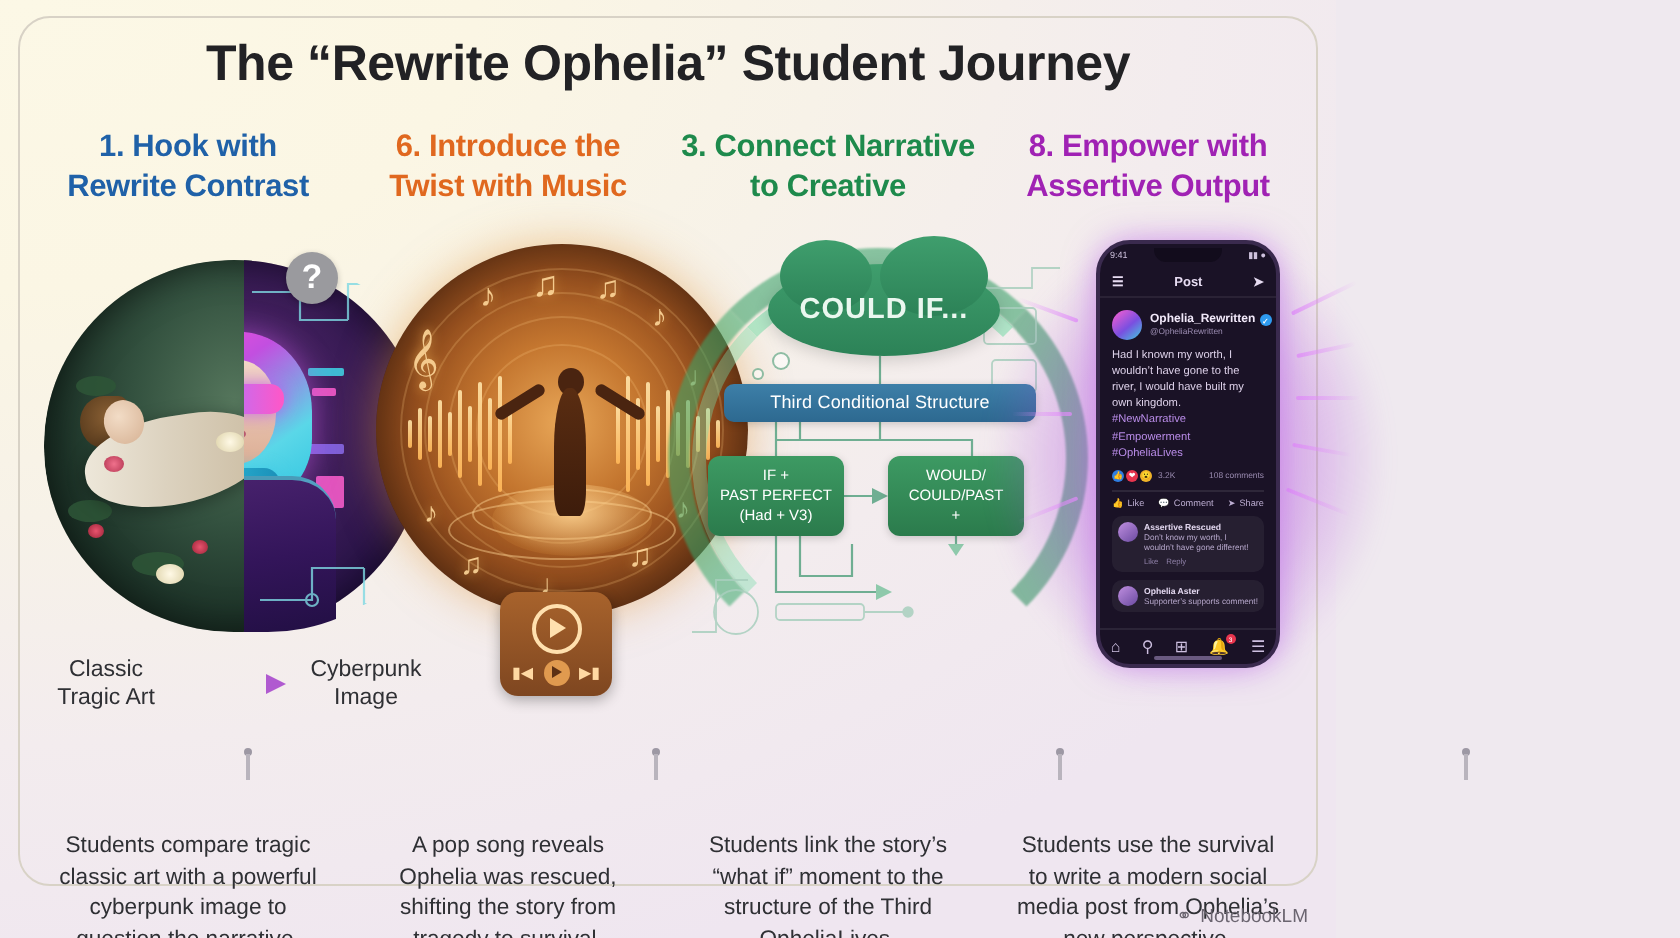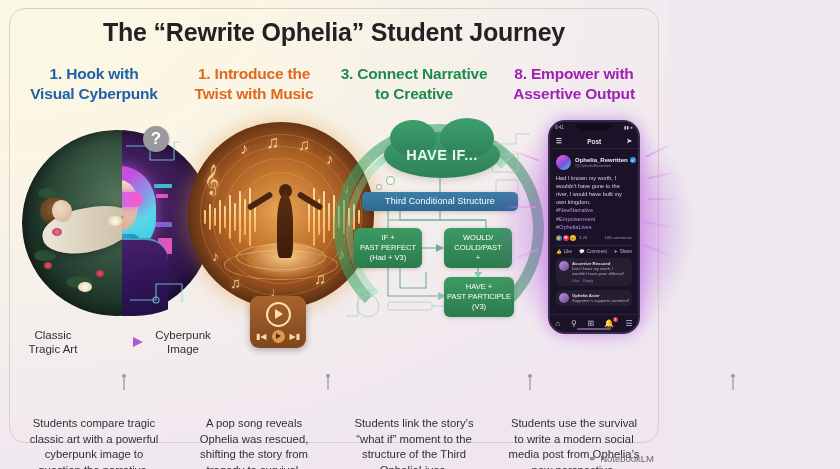--- a/index.html
+++ b/index.html
@@ -367,24 +367,24 @@
 <body>
 
 <div id="canvas">
   <div class="card-frame"></div>
 
   <div class="title">The “Rewrite Ophelia” Student Journey</div>
 
   <div class="headings">
     <div class="heading h1">
       <div>1. Hook with</div>
-      <div>Visual Cyberpunk</div>
+      <div>Rewrite Contrast</div>
     </div>
     <div class="heading h2">
-      <div>1. Introduce the</div>
+      <div>6. Introduce the</div>
       <div>Twist with Music</div>
     </div>
     <div class="heading h3">
       <div>3. Connect Narrative</div>
       <div>to Creative</div>
     </div>
     <div class="heading h4">
       <div>8. Empower with</div>
       <div>Assertive Output</div>
     </div>
@@ -562,35 +562,32 @@
             <rect x="48" y="182" width="44" height="8" rx="2"></rect>
             <path d="M92 186 H112"></path>
               <circle cx="114" cy="186" r="2.4" fill="#a9cfbe"></circle>
             <path d="M150 24 H176 V14 H190"></path>
             <rect x="152" y="34" width="26" height="18" rx="2"></rect>
             <rect x="156" y="60" width="22" height="16" rx="2"></rect>
           </g>
         </svg>
 
         <div class="cloud">
-          <span>HAVE IF...</span>
+          <span>COULD IF...</span>
         </div>
         <div class="bub" style="left:46px;top:56px;width:9px;height:9px;"></div>
         <div class="bub" style="left:36px;top:64px;width:6px;height:6px;"></div>
 
         <div class="node node-head">Third Conditional Structure</div>
         <div class="node node-if">IF +
 PAST PERFECT
 (Had + V3)</div>
         <div class="node node-would">WOULD/
 COULD/PAST
 +</div>
-        <div class="node node-have">HAVE +
-PAST PARTICIPLE
-(V3)</div>
       </div>
     </div>
 
     <div class="panel">
       <div class="phone-wrap">
         <div class="glow"></div>
         <div class="ray" style="left:124px;top:34px;width:36px;transform:rotate(-26deg);"></div>
         <div class="ray" style="left:128px;top:60px;width:30px;transform:rotate(-12deg);"></div>
         <div class="ray" style="left:128px;top:84px;width:32px;"></div>
         <div class="ray" style="left:126px;top:110px;width:30px;transform:rotate(10deg);"></div>

